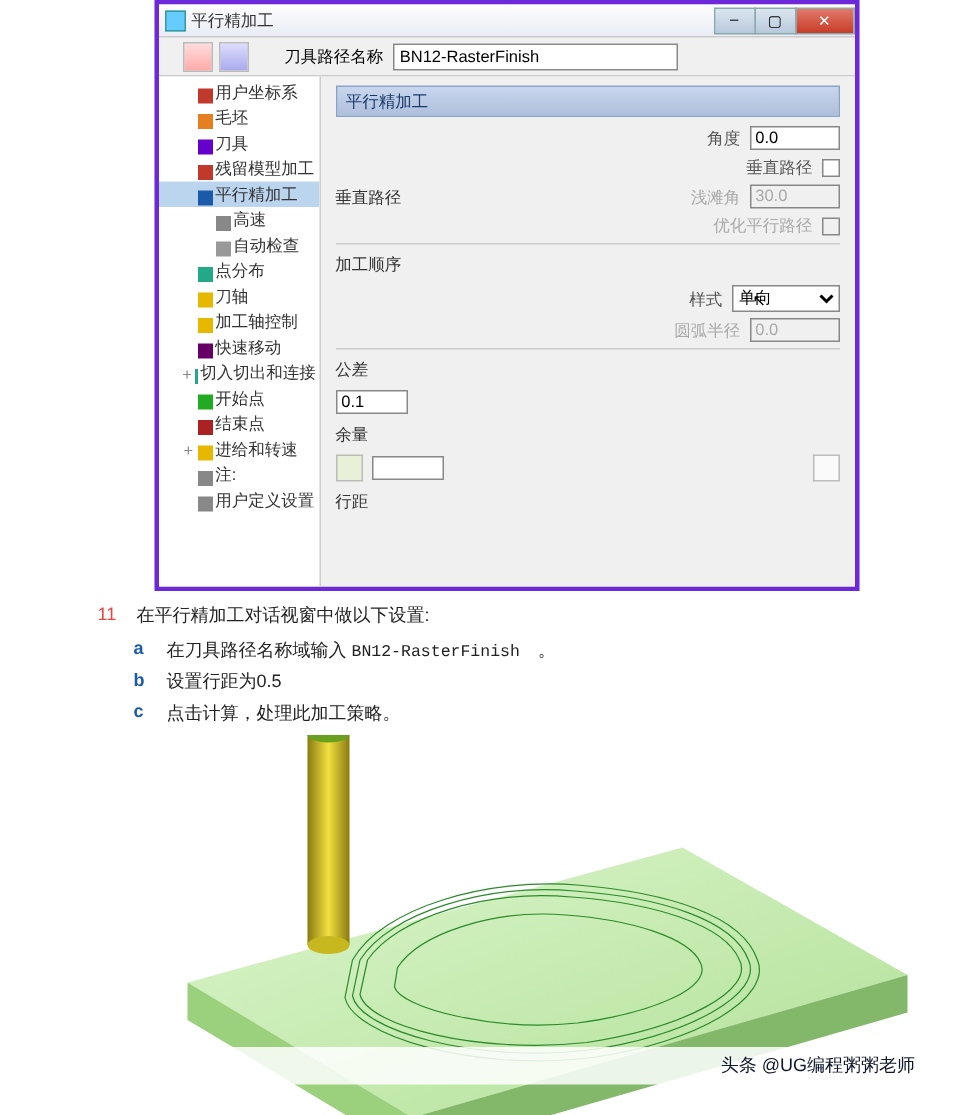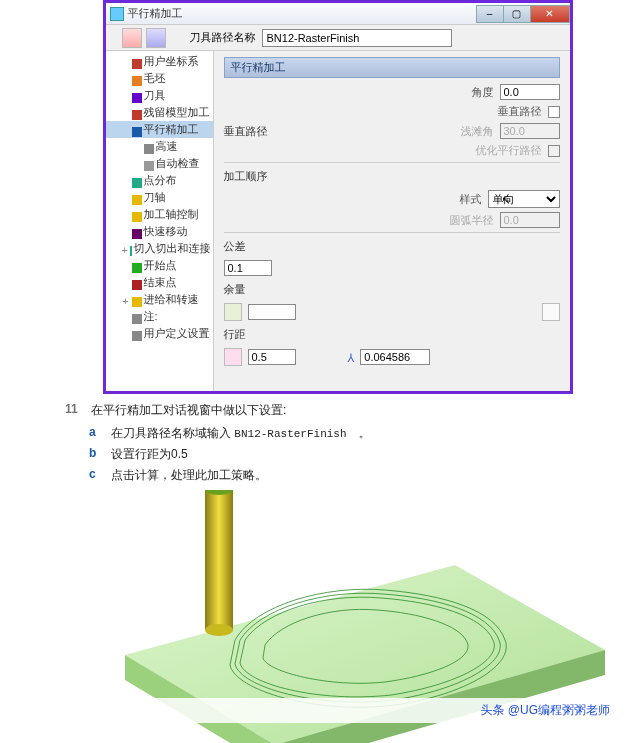--- a/index.html
+++ b/index.html
@@ -36,27 +36,27 @@
   .section { margin: 6px 0 2px 0; font-size:11px; color:#333; }
   .section .hdr { margin-bottom:6px; }
   hr.sep { border:none; border-top:1px solid #ccc; margin:4px 0; }
   .row-left { display:flex; align-items:center; gap:6px; margin:2px 0; }
   .panel-inner { position:relative; }
   .grp { position:relative; }
   .grp .glabel { position:absolute; left:0; top:20px; color:#333; font-size:11px; }
   .cursor { position:absolute; left:278px; top:90px; font-size:11px; color:#000; pointer-events:none; }
   .below { width:560px; margin: 8px auto 0 auto; font-size:12px; color:#222; }
   .step { display:flex; gap:8px; margin:6px 0; }
-  .stepnum { color:#737373; font-weight:bold; width:18px; }
+  .stepnum { color:#ef4444; font-weight:normal; width:18px; }
   .sub { display:flex; gap:8px; margin:4px 0 4px 24px; }
   .sub .letter { color:#1a5aa8; font-weight:bold; width:14px; }
   .mono { font-family: "Courier New", monospace; font-size:11px; }
   .render { width:560px; margin:6px auto 0 auto; position:relative; height:285px; }
   .render svg { width:100%; height:100%; }
-  .attribution { position:absolute; top:698px; left:0; right:0; background:rgba(255,255,255,0.85); text-align:right; padding:4px 30px; font-size:12px; color:#1d4ed8; }
+  .attribution { position:absolute; top:698px; left:0; right:0; background:rgba(255,255,255,0.85); text-align:right; padding:4px 30px; font-size:12px; color:#0f172a; }
 </style>
 </head>
 <body>
 
 <div class="wrap">
 
   <div class="dialog">
     <div class="titlebar">
       <span class="icon"></span>
       <span class="caption">平行精加工</span>
@@ -210,27 +210,20 @@
             <div class="hdr">余量</div>
             <div class="row-left">
               <span class="tbbtn" style="width:18px;height:18px;background:#e8f0d8"></span>
               <input class="txt" style="width: 48px;" value="">
               <span style="flex:1"></span>
               <span class="tbbtn" style="width:18px;height:18px"></span>
             </div>
           </div>
           <div class="section">
             <div class="hdr">行距</div>
-            <div class="row-left">
-              <span class="tbbtn" style="width:18px;height:18px;background:#fde"></span>
-              <input class="txt" style="width: 48px;" value="0.5">
-              <span style="width:40px"></span>
-              <span style="color:#36c;font-size:12px">⅄</span>
-              <input class="txt" style="width: 70px;" value="0.064586">
-            </div>
           </div>
         </div>
       </div>
     </div>
   </div>
 
   <div class="below">
     <div class="step">
       <span class="stepnum">11</span>
       <span>在平行精加工对话视窗中做以下设置:</span>

